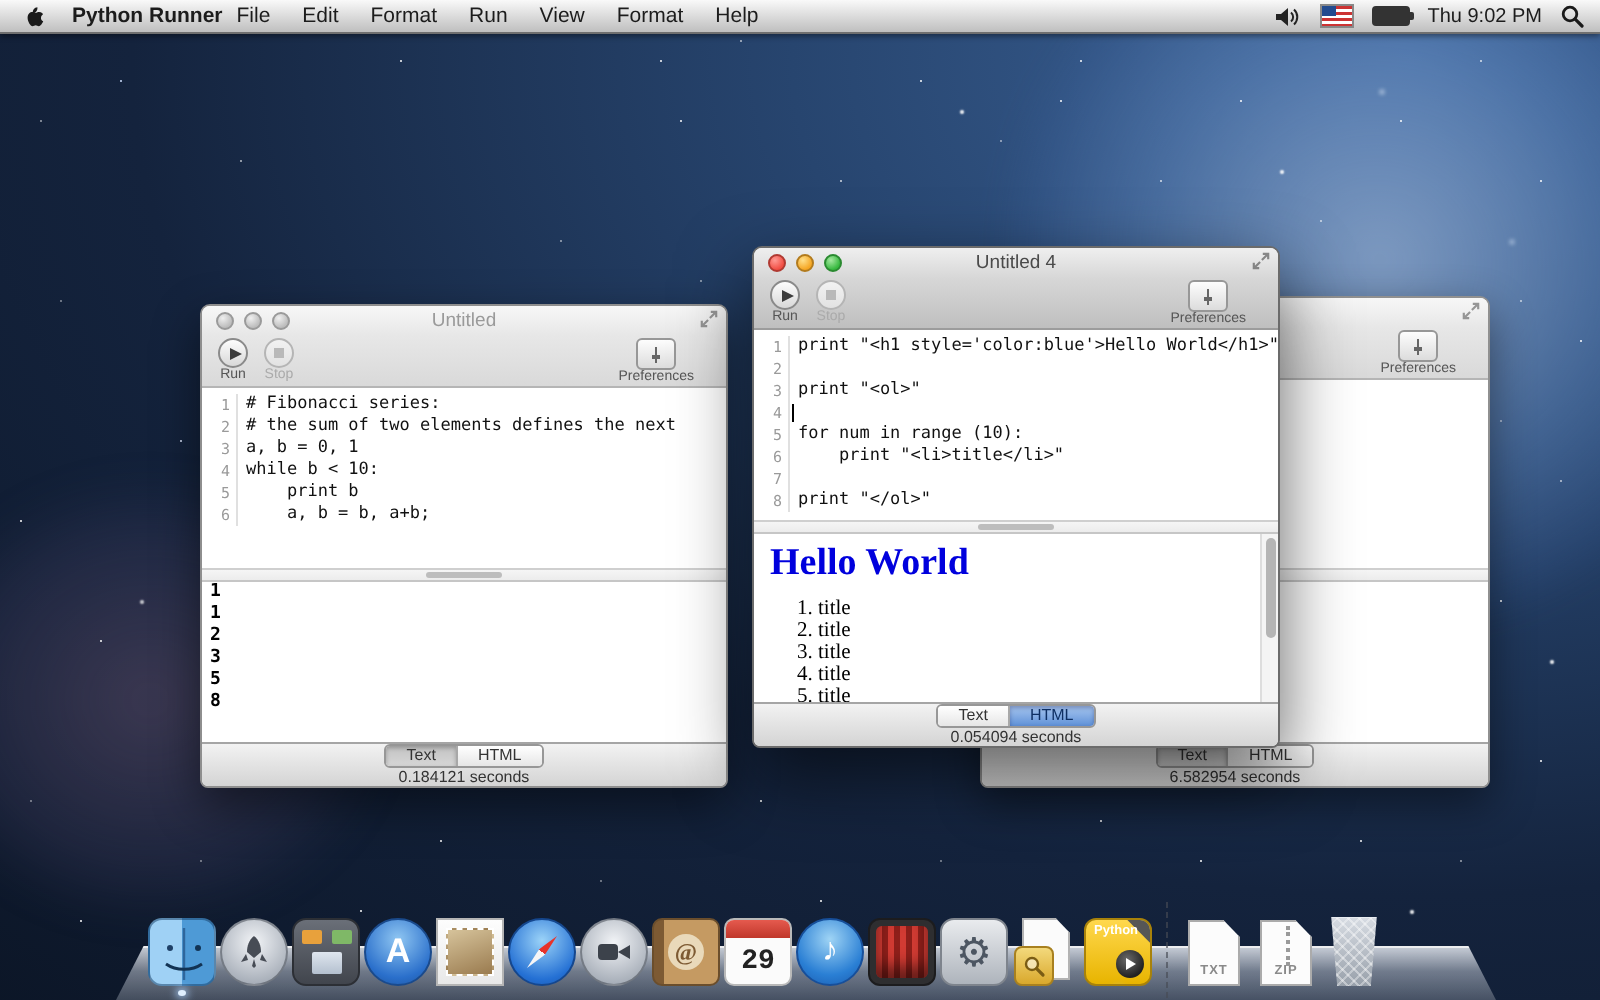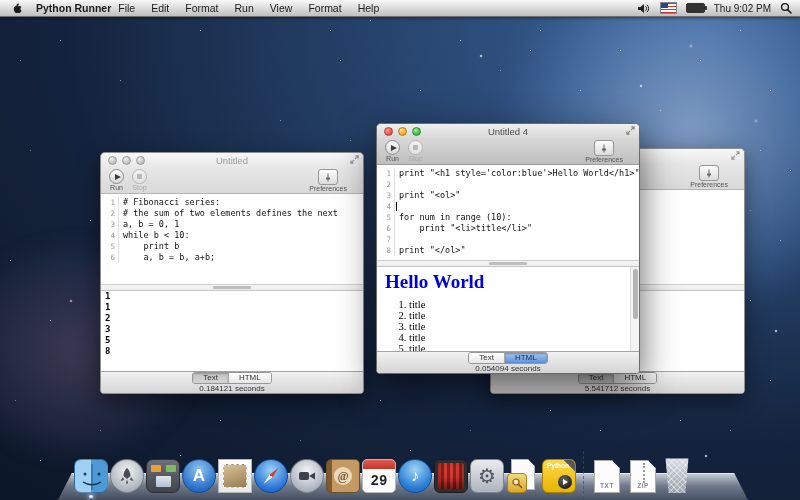--- a/index.html
+++ b/index.html
@@ -248,21 +248,21 @@
     <div class="codearea"></div>
     <div class="hscroll">
         <div class="hthumb"></div>
       </div>
     <div class="outputarea"></div>
     <div class="bottombar">
       <span class="seg">
         <span class="segbtn sel-grey">Text</span>
         <span class="segbtn">HTML</span>
       </span>
-      <span class="timing">5.541712 seconds</span>
+      <span class="timing">6.582954 seconds</span>
     </div>
   </div>
 
   <div class="window win-left inactive">
     <div class="titlebar">
       <div class="traffic">
         <span class="tl close"></span>
         <span class="tl min"></span>
         <span class="tl zoomb"></span>
       </div>

